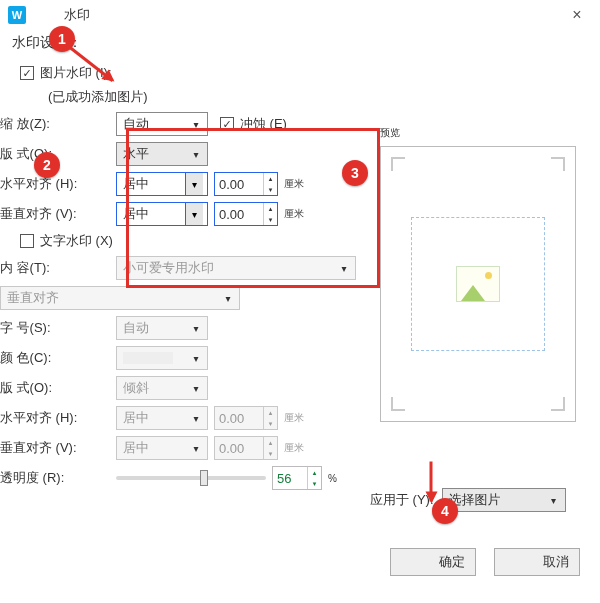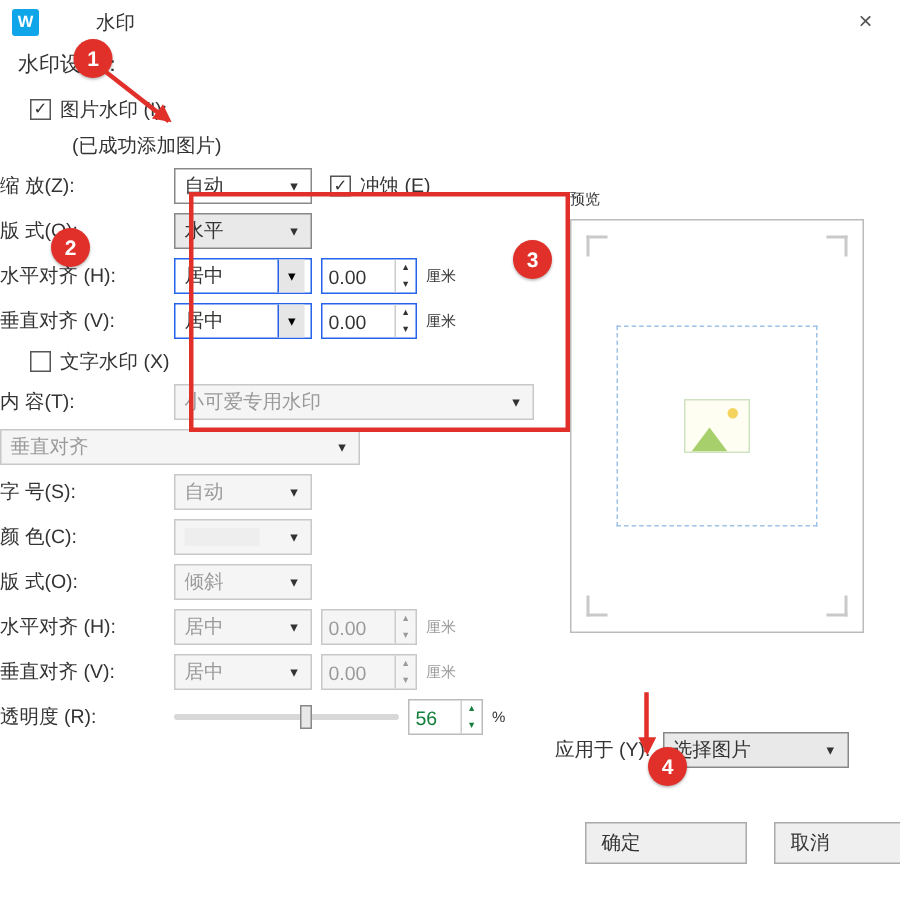--- a/index.html
+++ b/index.html
@@ -179,21 +179,21 @@
   }
   .bottom-row {
     position:absolute; left: 370px; top: 488px;
     display:flex; align-items:center; gap:8px;
     width: 220px;
   }
   .footer-btns {
     position:absolute; left: 390px; top: 548px;
     display:flex; gap: 18px;
   }
-  .footer-btns .btn { width: 108px; text-align:left; }
+  .footer-btns .btn { width: 86px; text-align:right; }
   .indent { padding-left: 20px; }
   .disabled-text { color:#9a9a9a; }
 </style>
 </head>
 <body>
 
 <div class="titlebar">
   <div class="icon-box">W</div>
   <div class="title">水印</div>
   <div class="close">×</div>

